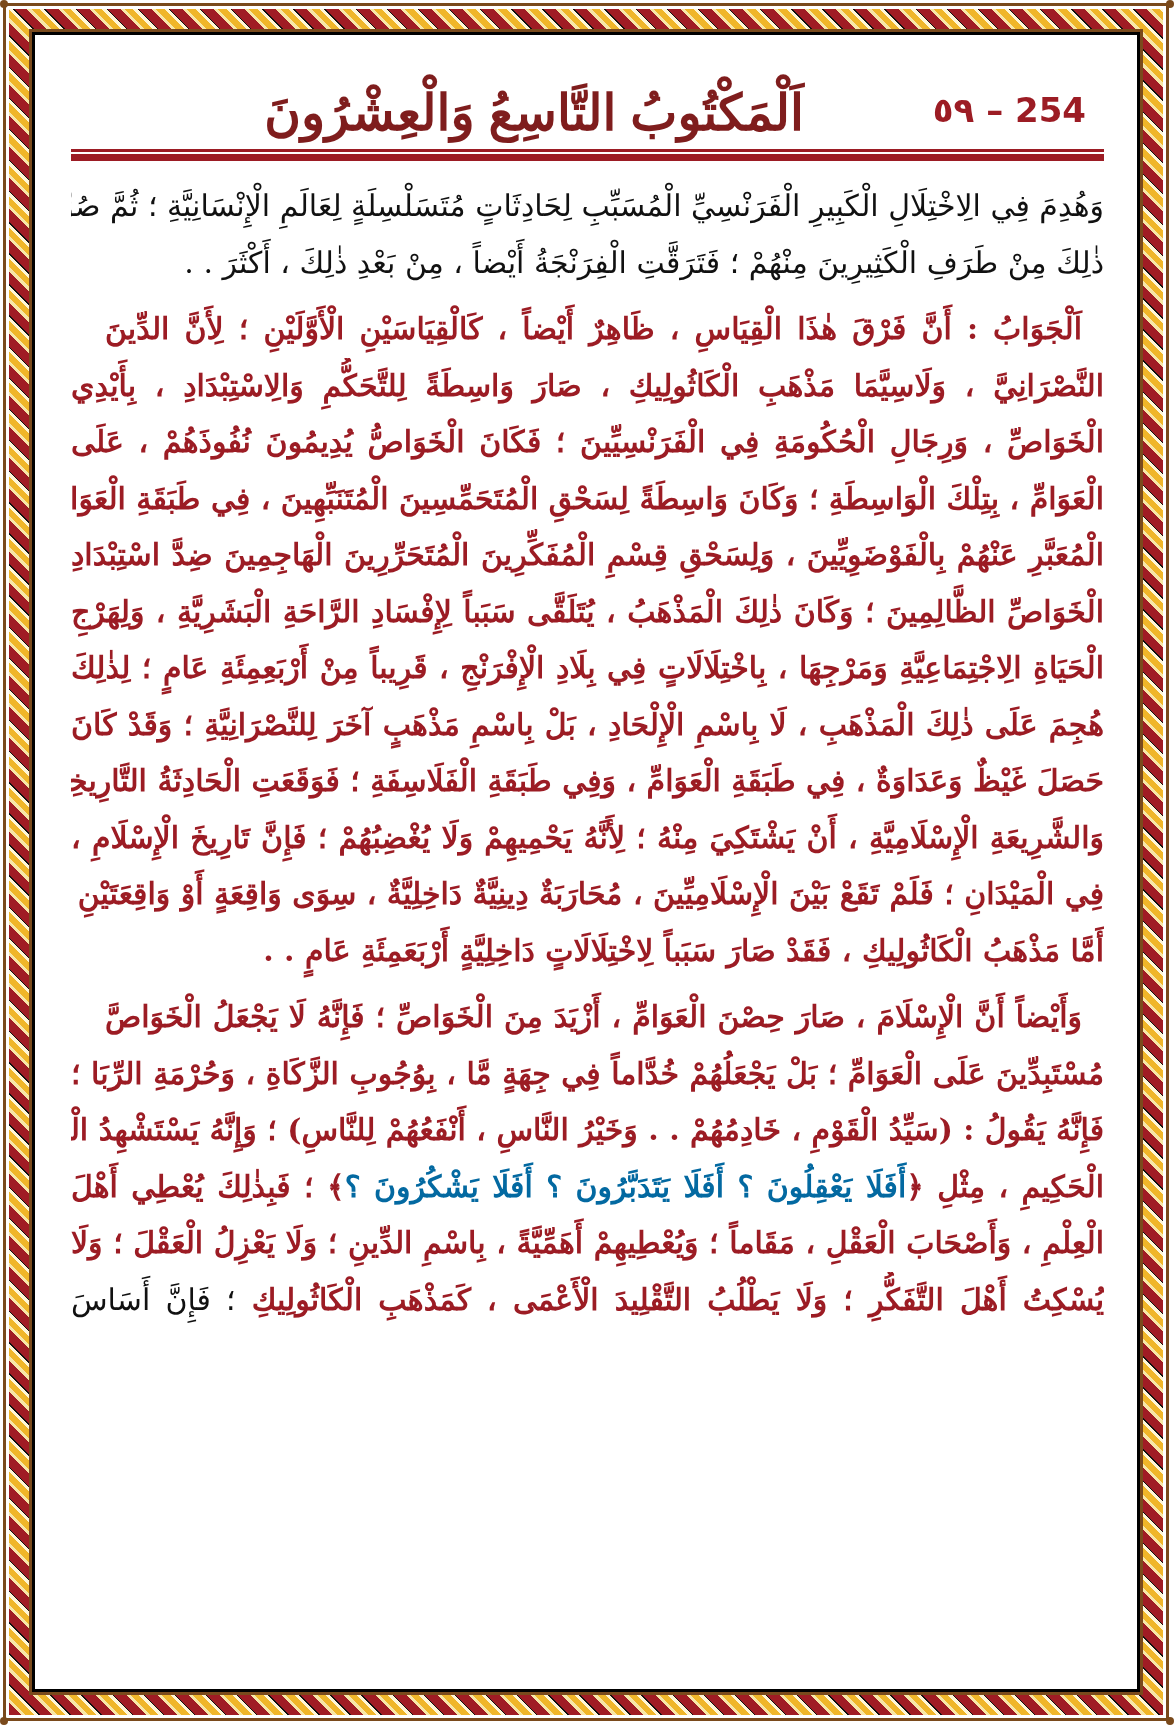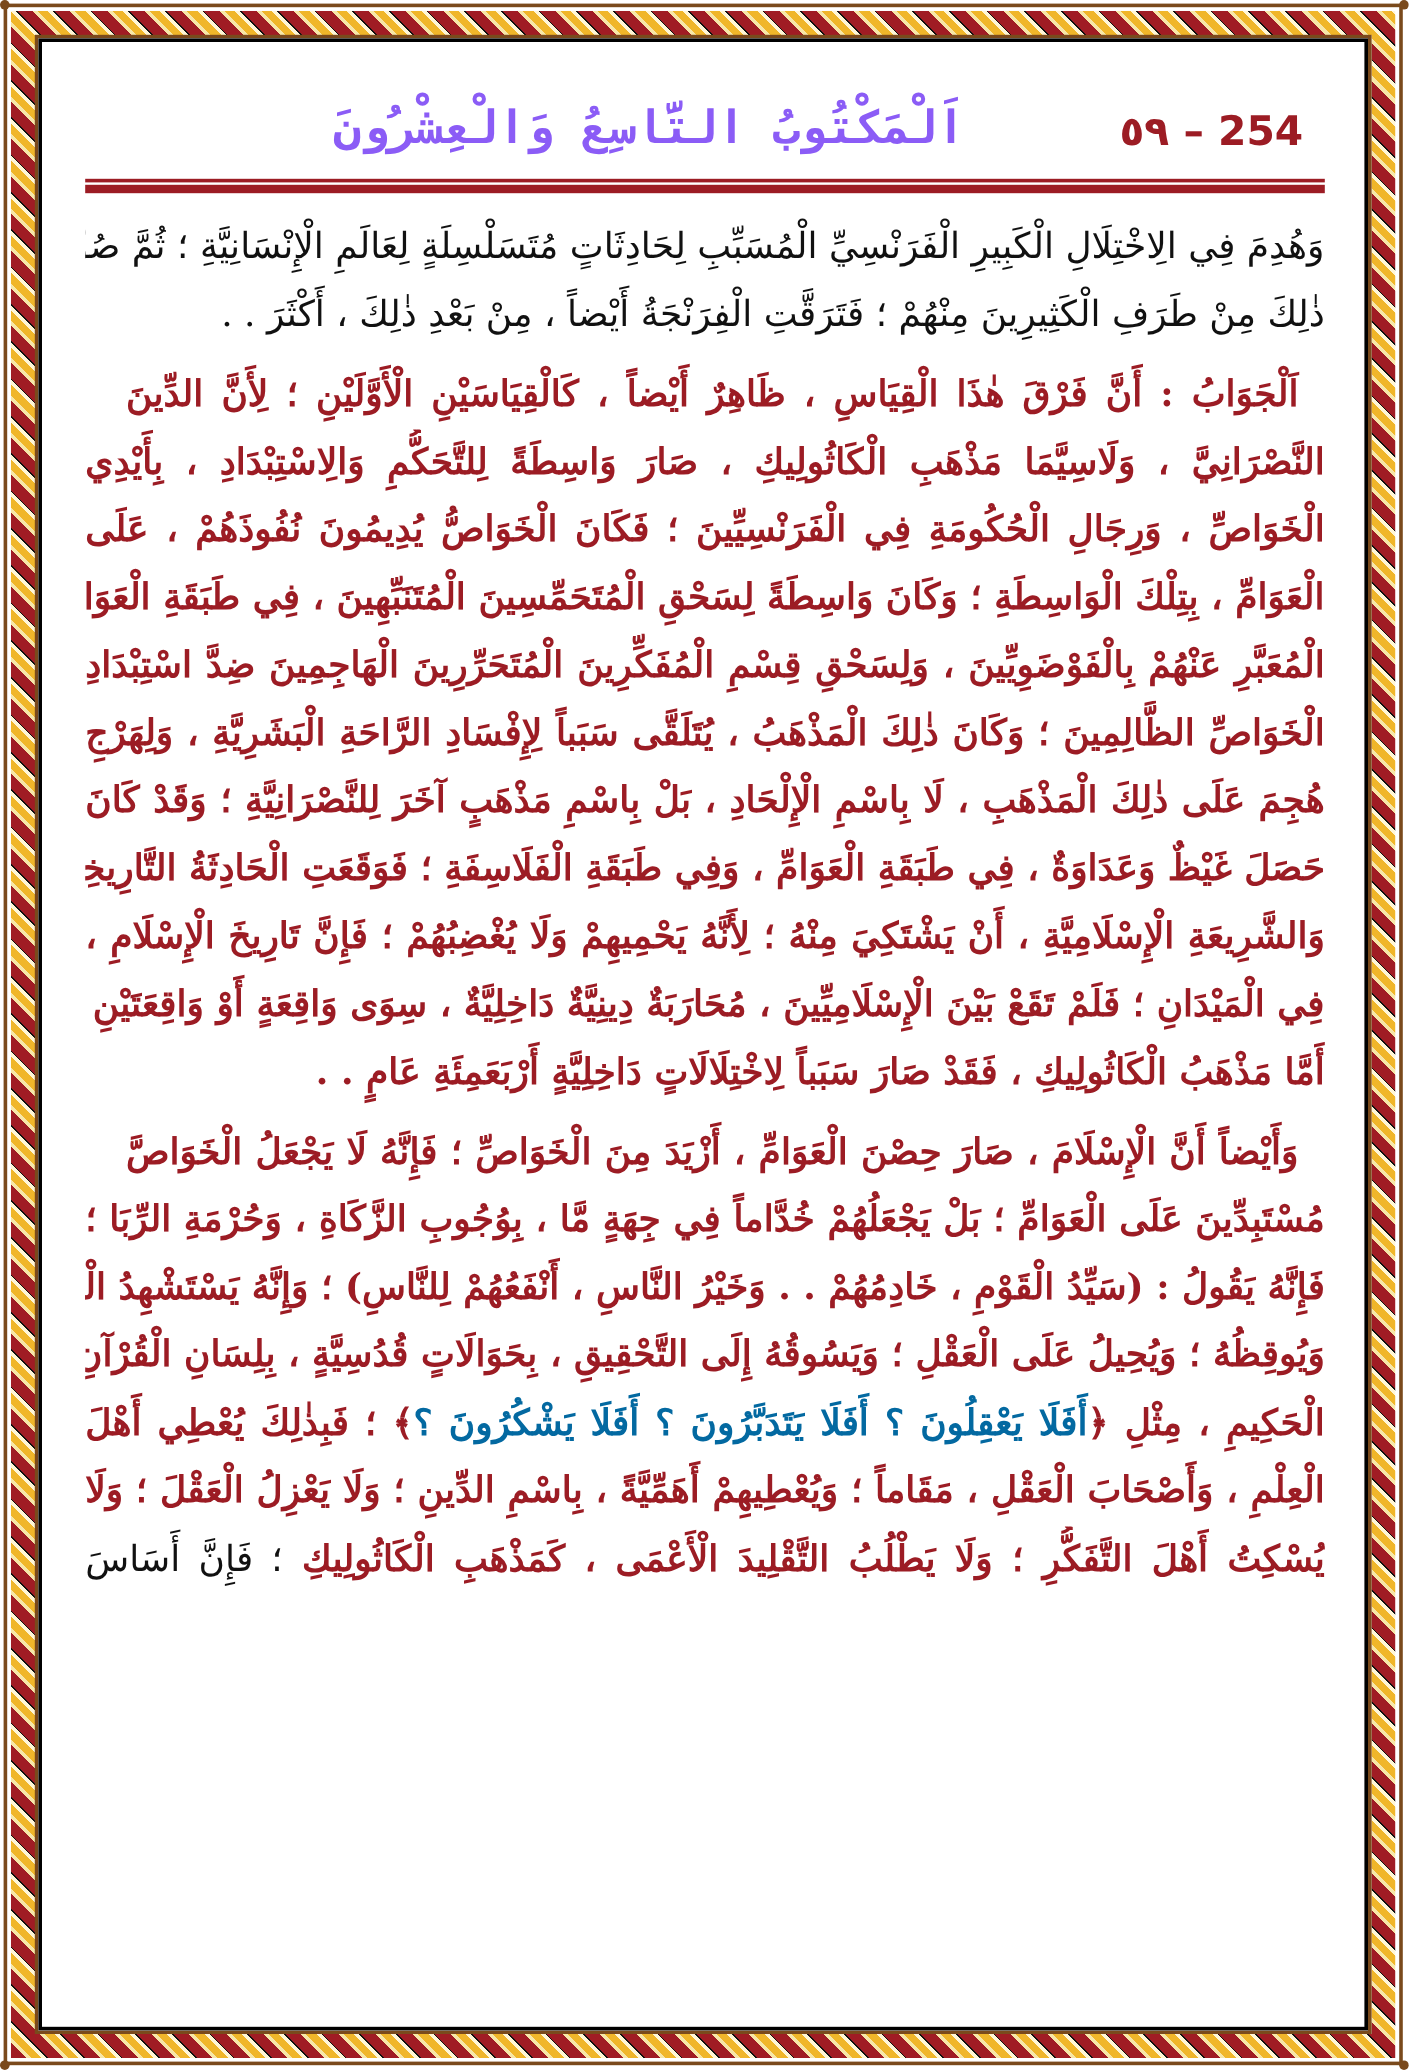--- a/index.html
+++ b/index.html
@@ -33,22 +33,22 @@
     position: absolute; left: 71px; top: 78px; width: 1033px; height: 64px;
     direction: rtl;
   }
   .page-number {
     position: absolute; right: 18px; top: 12px;
     font-size: 34px; font-weight: bold; color: #9c1c24; letter-spacing: 2px;
     font-family: "DejaVu Sans", sans-serif;
   }
   .chapter-title {
     position: absolute; right: 300px; top: 6px;
-    font-size: 38px; font-weight: bold; color: #8b5cf6;
-    font-family: Liberation Mono, monospace;
+    font-size: 50px; font-weight: bold; color: #7f1d1d;
+    font-family: Liberation Sans, sans-serif;
   }
   .rule-thin { position: absolute; left: 71px; top: 149px; width: 1033px; height: 3px; background: #9c1c24; }
   .rule-thick { position: absolute; left: 71px; top: 154px; width: 1033px; height: 7px; background: #9c1c24; }
 
   
   .body-text {
     position: absolute; left: 71px; top: 178px; width: 1033px;
     direction: rtl; font-family: "DejaVu Serif", serif;
     font-size: 30px; font-weight: bold; color: #9c1c24;
   }
@@ -91,33 +91,33 @@
   </div>
   <div class="para-gap"></div>
 
   <div>
     <div class="line red indent">اَلْجَوَابُ : أَنَّ فَرْقَ هٰذَا الْقِيَاسِ ، ظَاهِرٌ أَيْضاً ، كَالْقِيَاسَيْنِ الْأَوَّلَيْنِ ؛ لِأَنَّ الدِّينَ</div>
     <div class="line red">النَّصْرَانِيَّ ، وَلَاسِيَّمَا مَذْهَبِ الْكَاثُولِيكِ ، صَارَ وَاسِطَةً لِلتَّحَكُّمِ وَالِاسْتِبْدَادِ ، بِأَيْدِي</div>
     <div class="line red">الْخَوَاصِّ ، وَرِجَالِ الْحُكُومَةِ فِي الْفَرَنْسِيِّينَ ؛ فَكَانَ الْخَوَاصُّ يُدِيمُونَ نُفُوذَهُمْ ، عَلَى</div>
     <div class="line red">الْعَوَامِّ ، بِتِلْكَ الْوَاسِطَةِ ؛ وَكَانَ وَاسِطَةً لِسَحْقِ الْمُتَحَمِّسِينَ الْمُتَنَبِّهِينَ ، فِي طَبَقَةِ الْعَوَامِّ</div>
     <div class="line red">الْمُعَبَّرِ عَنْهُمْ بِالْفَوْضَوِيِّينَ ، وَلِسَحْقِ قِسْمِ الْمُفَكِّرِينَ الْمُتَحَرِّرِينَ الْهَاجِمِينَ ضِدَّ اسْتِبْدَادِ</div>
     <div class="line red">الْخَوَاصِّ الظَّالِمِينَ ؛ وَكَانَ ذٰلِكَ الْمَذْهَبُ ، يُتَلَقَّى سَبَباً لِإِفْسَادِ الرَّاحَةِ الْبَشَرِيَّةِ ، وَلِهَرْجِ</div>
+    <div class="line red">الْحَيَاةِ الِاجْتِمَاعِيَّةِ وَمَرْجِهَا ، بِاخْتِلَالَاتٍ فِي بِلَادِ الْإِفْرَنْجِ ، قَرِيباً مِنْ أَرْبَعِمِئَةِ عَامٍ ؛ لِذٰلِكَ</div>
     <div class="line red">هُجِمَ عَلَى ذٰلِكَ الْمَذْهَبِ ، لَا بِاسْمِ الْإِلْحَادِ ، بَلْ بِاسْمِ مَذْهَبٍ آخَرَ لِلنَّصْرَانِيَّةِ ؛ وَقَدْ كَانَ</div>
     <div class="line red">حَصَلَ غَيْظٌ وَعَدَاوَةٌ ، فِي طَبَقَةِ الْعَوَامِّ ، وَفِي طَبَقَةِ الْفَلَاسِفَةِ ؛ فَوَقَعَتِ الْحَادِثَةُ التَّارِيخِيَّةُ</div>
     <div class="line red">وَالشَّرِيعَةِ الْإِسْلَامِيَّةِ ، أَنْ يَشْتَكِيَ مِنْهُ ؛ لِأَنَّهُ يَحْمِيهِمْ وَلَا يُغْضِبُهُمْ ؛ فَإِنَّ تَارِيخَ الْإِسْلَامِ ،</div>
     <div class="line red">فِي الْمَيْدَانِ ؛ فَلَمْ تَقَعْ بَيْنَ الْإِسْلَامِيِّينَ ، مُحَارَبَةٌ دِينِيَّةٌ دَاخِلِيَّةٌ ، سِوَى وَاقِعَةٍ أَوْ وَاقِعَتَيْنِ .</div>
     <div class="line red last">أَمَّا مَذْهَبُ الْكَاثُولِيكِ ، فَقَدْ صَارَ سَبَباً لِاخْتِلَالَاتٍ دَاخِلِيَّةٍ أَرْبَعَمِئَةِ عَامٍ . .</div>
   </div>
   <div class="para-gap"></div>
 
   <div>
     <div class="line red indent">وَأَيْضاً أَنَّ الْإِسْلَامَ ، صَارَ حِصْنَ الْعَوَامِّ ، أَزْيَدَ مِنَ الْخَوَاصِّ ؛ فَإِنَّهُ لَا يَجْعَلُ الْخَوَاصَّ</div>
     <div class="line red">مُسْتَبِدِّينَ عَلَى الْعَوَامِّ ؛ بَلْ يَجْعَلُهُمْ خُدَّاماً فِي جِهَةٍ مَّا ، بِوُجُوبِ الزَّكَاةِ ، وَحُرْمَةِ الرِّبَا ؛</div>
     <div class="line red">فَإِنَّهُ يَقُولُ : (سَيِّدُ الْقَوْمِ ، خَادِمُهُمْ . . وَخَيْرُ النَّاسِ ، أَنْفَعُهُمْ لِلنَّاسِ) ؛ وَإِنَّهُ يَسْتَشْهِدُ الْعَقْلَ</div>
-    <div class="line red">وَيُوقِظُهُ ؛ وَيُحِيلُ عَلَى الْعَقْلِ ؛ وَيَسُوقُهُ إِلَى التَّحْقِيقِ ، بِحَوَالَاتٍ قُدُسِيَّةٍ ، بِلِسَانِ الْقُرْآنِ</div>
     <div class="line red">
       <span>الْحَكِيمِ ، مِثْلِ</span>
       <span class="quran-bracket">﴿</span><span class="blue">أَفَلَا يَعْقِلُونَ ؟ أَفَلَا يَتَدَبَّرُونَ ؟ أَفَلَا يَشْكُرُونَ ؟</span><span class="quran-bracket">﴾</span>
       <span>؛ فَبِذٰلِكَ يُعْطِي أَهْلَ</span>
     </div>
     <div class="line red">الْعِلْمِ ، وَأَصْحَابَ الْعَقْلِ ، مَقَاماً ؛ وَيُعْطِيهِمْ أَهَمِّيَّةً ، بِاسْمِ الدِّينِ ؛ وَلَا يَعْزِلُ الْعَقْلَ ؛ وَلَا</div>
     <div class="line red">
       <span class="red">يُسْكِتُ أَهْلَ التَّفَكُّرِ ؛ وَلَا يَطْلُبُ التَّقْلِيدَ الْأَعْمَى ، كَمَذْهَبِ الْكَاثُولِيكِ</span>
       <span class="black">؛ فَإِنَّ أَسَاسَ</span>
     </div>

